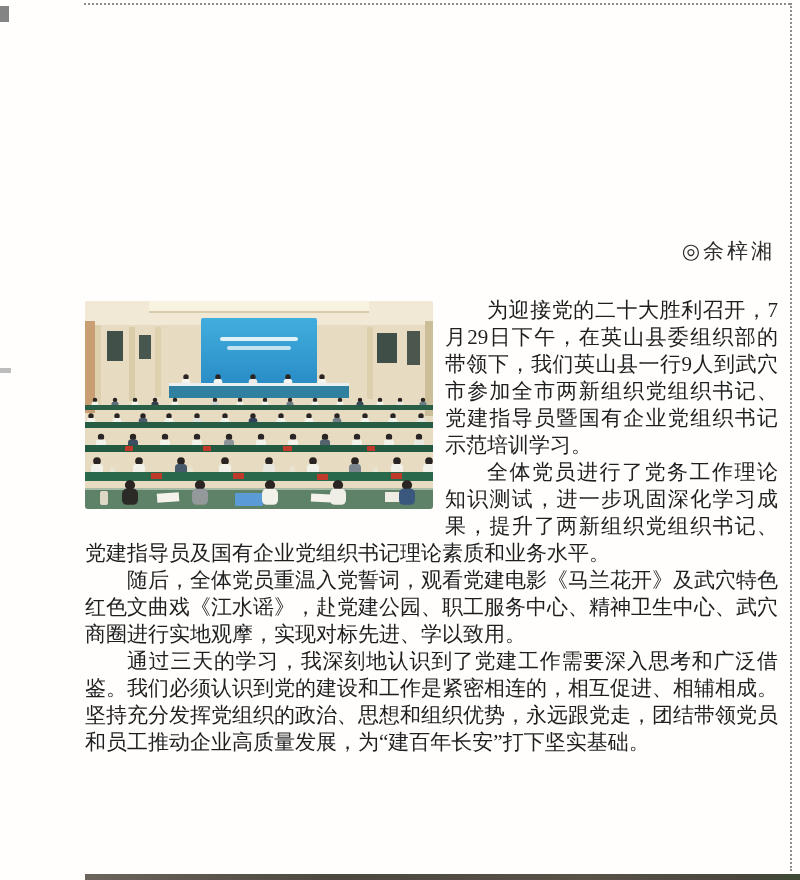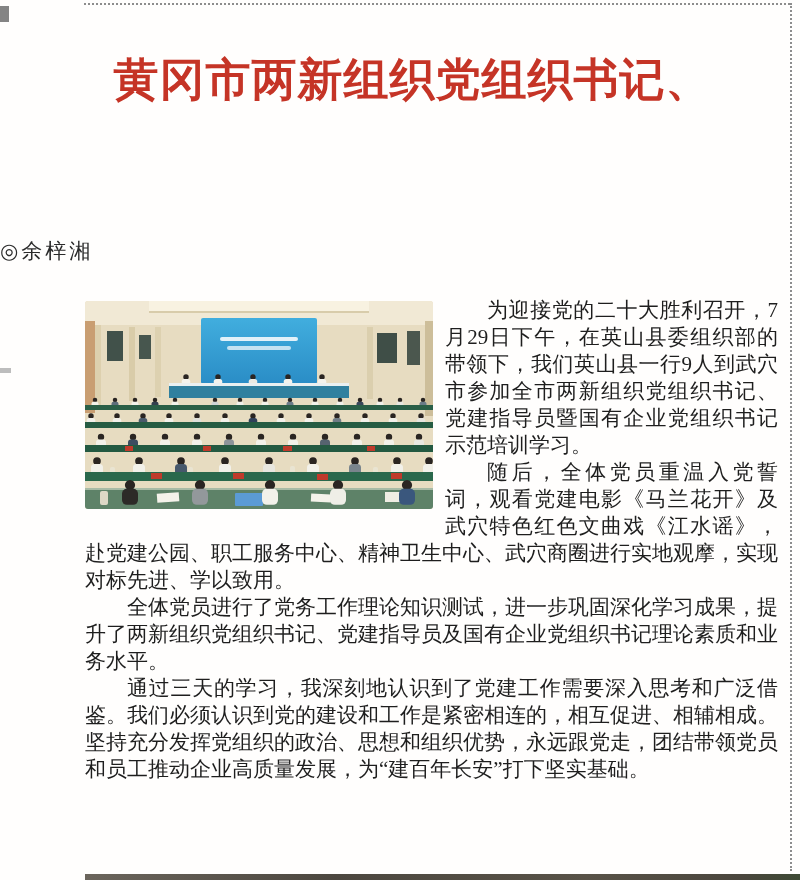--- a/index.html
+++ b/index.html
@@ -10,21 +10,21 @@
   .page{position:absolute;inset:0;background:#fffefd;}
   .dot-top{position:absolute;left:84px;width:706px;top:3px;border-top:2px dotted #8d8d8d;}
   .dot-right{position:absolute;right:8px;top:3px;height:868px;border-right:2px dotted #8d8d8d;}
   .corner-mark{position:absolute;left:0;top:6px;width:9px;height:16px;background:#6f6f6f;opacity:.85;}
   .edge-mark{position:absolute;left:0;top:368px;width:11px;height:5px;background:#bdbdbd;}
   .title{
     position:absolute;top:52px;left:55px;right:30px;text-align:center;
     font-weight:700;font-size:45px;line-height:56px;color:#c53426;letter-spacing:1px;
   }
   .byline{
-    position:absolute;top:237px;left:0;right:25px;text-align:left;
+    position:absolute;top:237px;left:0;right:25px;text-align:right;
     font-size:21px;color:#2b2b2b;letter-spacing:3px;
   }
   .article{
     position:absolute;left:85px;top:297px;width:693px;
     font-size:21px;line-height:27px;text-align:justify;
   }
   .article p{margin:0;text-indent:2em;}
   .photo{
     float:left;width:348px;height:208px;margin:4px 12px 26px 0;padding:0;
     border-radius:3px;overflow:hidden;
@@ -39,21 +39,20 @@
 <body>
 
 <div class="page">
 
   <div class="dot-top"></div>
   <div class="dot-right"></div>
   <div class="corner-mark"></div>
   <div class="edge-mark"></div>
 
   <header class="title">
-    <div>黄冈市两新组织党组织书记、</div>
   </header>
 
   <div class="byline">◎余梓湘</div>
 
   <div class="article">
 
     <figure class="photo">
       <svg viewBox="0 0 348 208" preserveAspectRatio="none" xmlns="http://www.w3.org/2000/svg">
         <defs>
           <linearGradient id="scr" x1="0" x2="0" y1="0" y2="1">
@@ -170,19 +169,19 @@
         <rect x="300" y="191" width="20" height="10" fill="#efede3"></rect>
         <use href="#pp" transform="translate(45,184) scale(1.6)" style="color:#2c2a27"></use>
         <use href="#pp" transform="translate(115,184) scale(1.6)" style="color:#93989b"></use>
         <use href="#pp" transform="translate(185,184) scale(1.6)" style="color:#f2f1ea"></use>
         <use href="#pp" transform="translate(253,184) scale(1.6)" style="color:#efeee7"></use>
         <use href="#pp" transform="translate(322,184) scale(1.6)" style="color:#3a577d"></use>
       </svg>
     </figure>
 
     <p>为迎接党的二十大胜利召开，7月29日下午，在英山县委组织部的带领下，我们英山县一行9人到武穴市参加全市两新组织党组织书记、党建指导员暨国有企业党组织书记示范培训学习。</p>
+    <p>全体党员进行了党务工作理论知识测试，进一步巩固深化学习成果，提升了两新组织党组织书记、党建指导员及国有企业党组织书记理论素质和业务水平。</p>
     <p>随后，全体党员重温入党誓词，观看党建电影《马兰花开》及武穴特色红色文曲戏《江水谣》，赴党建公园、职工服务中心、精神卫生中心、武穴商圈进行实地观摩，实现对标先进、学以致用。</p>
-    <p>全体党员进行了党务工作理论知识测试，进一步巩固深化学习成果，提升了两新组织党组织书记、党建指导员及国有企业党组织书记理论素质和业务水平。</p>
     <p>通过三天的学习，我深刻地认识到了党建工作需要深入思考和广泛借鉴。我们必须认识到党的建设和工作是紧密相连的，相互促进、相辅相成。坚持充分发挥党组织的政治、思想和组织优势，永远跟党走，团结带领党员和员工推动企业高质量发展，为“建百年长安”打下坚实基础。</p>
   </div>
 
   <div class="bottom-bar"></div>
 </div>
 
 </body></html>

